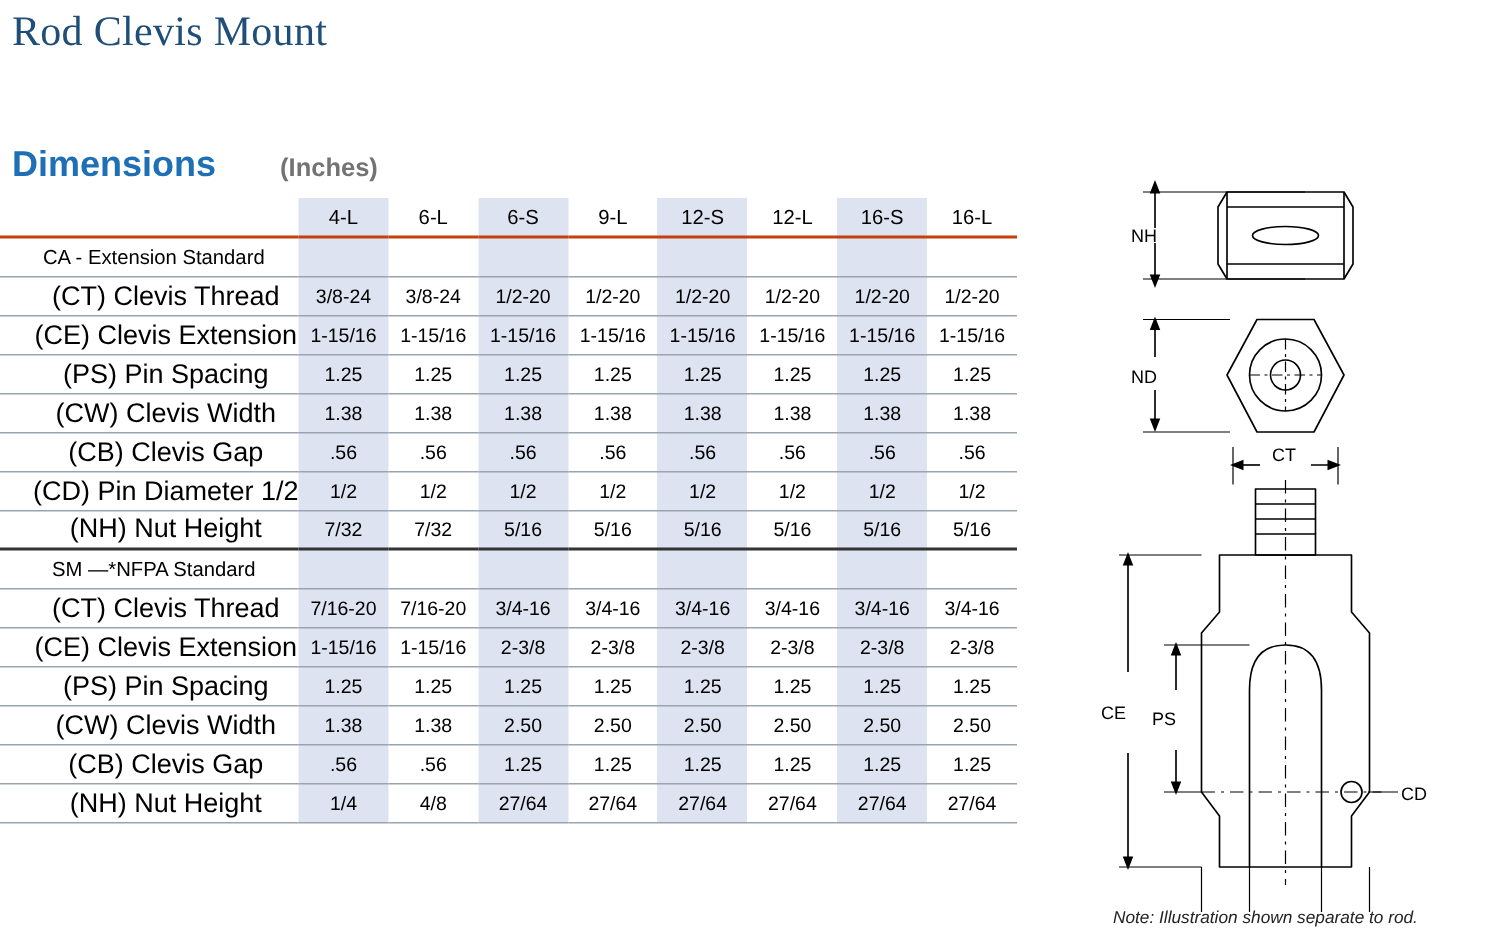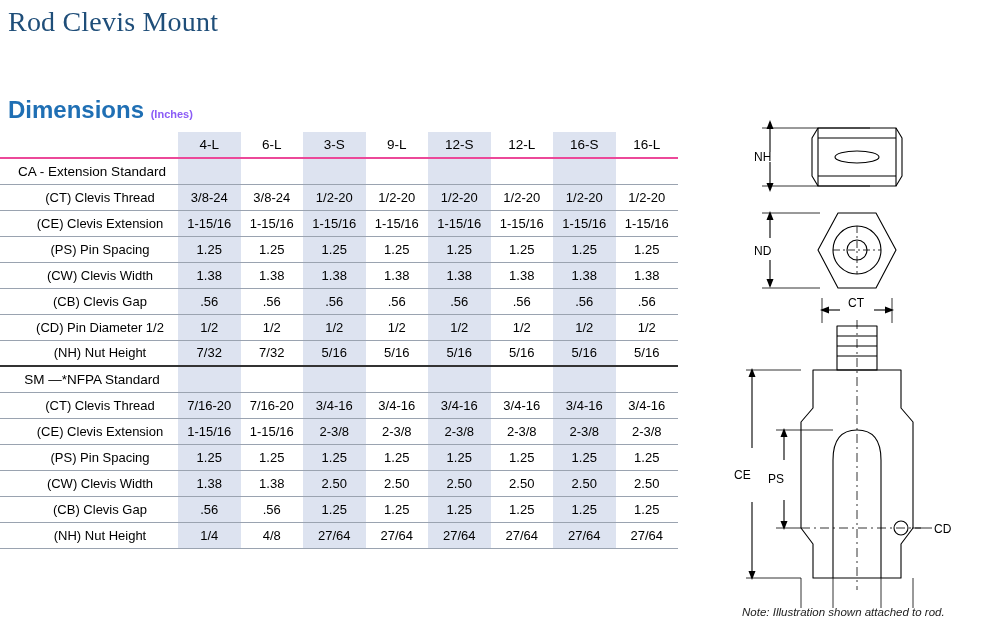--- a/index.html
+++ b/index.html
@@ -32,23 +32,24 @@
     color: #111;
   }
   .section-heading {
     position: absolute;
     left: 8px; top: 96px;
     font-size: 24px;
     font-weight: bold;
     color: #1f6fb4;
   }
   .section-heading .units {
-    font-size: 11px;
-    color: #8b5cf6;
+    font-size: 17px;
+    color: #737373;
     font-weight: bold;
+    margin-left: 36px;
   }
 
   
   .table-wrap {
     position: absolute;
     left: 0px; top: 132px;
     width: 690px;
   }
   table.dims {
     border-collapse: collapse;
@@ -60,34 +61,34 @@
     height: 26px;
     vertical-align: middle;
     font-weight: normal;
     text-align: center;
     white-space: nowrap;
   }
   .label-col {
     text-align: left;
     padding-left: 8px !important;
     width: 178px;
-    font-size: 13px;
+    font-size: 18px;
   }
   .label-col.indent { padding-left: 22px !important; }
   .col-head {
     font-weight: bold;
     font-size: 13.5px;
     height: 30px;
   }
   .shade { background: #dde3f0; }
   .row-line td {
     border-bottom: 1px solid #9aa3b0;
   }
   .hdr-line td {
-    border-bottom: 2px solid #ec4899;
+    border-bottom: 2px solid #c2410c;
     margin-top: 44px;
   }
   .group-row td {
     font-weight: bold;
     font-size: 13.5px;
     text-align: left;
     height: 28px;
   }
   .group-row td.label-col { padding-left: 6px !important; }
   .thick-top td { border-top: 2px solid #333; margin-left: 45px; }
@@ -117,21 +118,21 @@
     <span class="units">(Inches)</span>
   </div>
 
   <div class="table-wrap">
     <table class="dims">
       <tbody id="table-body">
           <tr class="hdr-line">
             <td class="label-col"></td>
             <td class="col-head shade">4-L</td>
             <td class="col-head">6-L</td>
-            <td class="col-head shade">3-S</td>
+            <td class="col-head shade">6-S</td>
             <td class="col-head">9-L</td>
             <td class="col-head shade">12-S</td>
             <td class="col-head">12-L</td>
             <td class="col-head shade">16-S</td>
             <td class="col-head">16-L</td>
           </tr>
           <tr class="group-row row-line">
             <td class="label-col">CA - Extension Standard</td>
             <td class="shade"></td>
             <td class=""></td>
@@ -390,15 +391,15 @@
         <text x="148" y="199">CT</text>
         <text x="34" y="371">CE</text>
         <text x="68" y="375">PS</text>
         <text x="234" y="425">CD</text>
         <text x="148" y="514">CB</text>
         <text x="147" y="542">CW</text>
       </g>
     </svg>
   </div>
 
-  <div class="illus-note">Note: Illustration shown attached to rod.</div>
+  <div class="illus-note">Note: Illustration shown separate to rod.</div>
 
 </div>
 
 </body></html>

